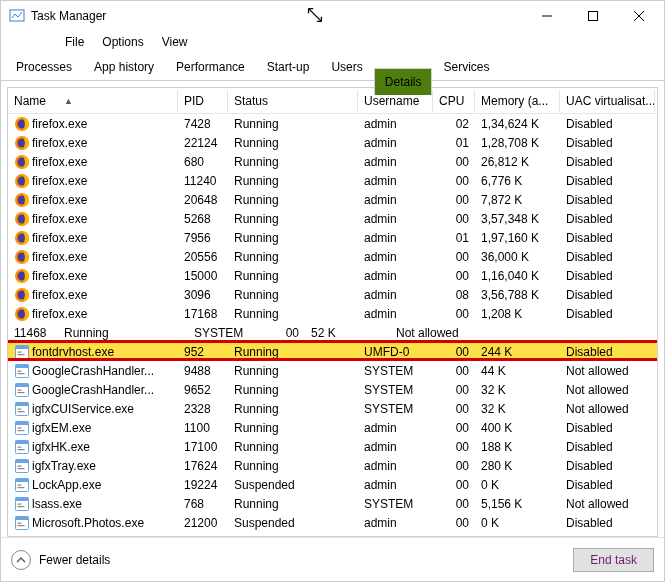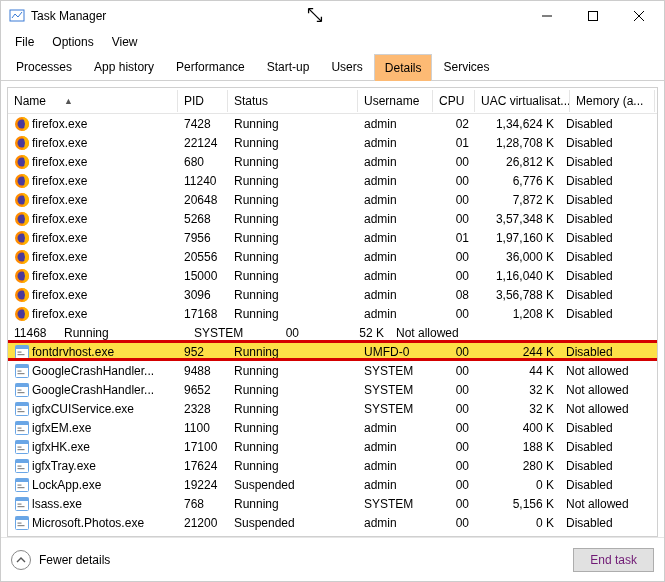--- a/index.html
+++ b/index.html
@@ -4,40 +4,40 @@
 <style>
 * { box-sizing: border-box; margin: 0; padding: 0; }
 body { font-family: "Segoe UI", Tahoma, sans-serif; font-size: 12px; background: #fff; width: 665px; height: 582px; overflow: hidden; color: #000; }
 .window { width: 665px; height: 582px; display: flex; flex-direction: column; border: 1px solid #ccc; }
 .titlebar { display: flex; align-items: center; height: 30px; padding: 8px 2px; }
 .titlebar .icon { width: 16px; height: 16px; margin: 0 6px; }
 .titlebar .title { flex: 0 0 auto; font-size: 12px; }
 .titlebar .gap { flex: 1; display:flex; justify-content:center; align-items:center; }
 .winbtn { width: 46px; height: 30px; display: flex; align-items: center; justify-content: center; }
 .winbtn svg { width: 10px; height: 10px; }
-.menubar { display: flex; gap: 2px; padding: 2px 6px; font-size: 12px; }
+.menubar { display: flex; gap: 2px; padding: 2px 14px; font-size: 12px; margin-left: 42px; }
 .menubar div { padding: 2px 8px; }
 .tabs { display: flex; border-bottom: 1px solid #d0d0d0; padding-left: 4px; font-size: 12px; }
 .tab { padding: 6px 10px 6px 10px; border: 1px solid transparent; border-bottom: none; cursor: default; }
-.tab.active { border-color: #d0d0d0; background: #fdba74; position: relative; top: 1px; }
+.tab.active { border-color: #d0d0d0; background: #4d7c0f; position: relative; top: 15px; }
 .grid { flex: 1; overflow: hidden; margin: 6px 6px 0 6px; border: 1px solid #d0d0d0; display:flex; flex-direction:column; }
 .header { display: flex; background: #fff; border-bottom: 1px solid #e5e5e5; height: 26px; align-items: center; font-size: 12px; }
 .header .col { padding: 4px 6px; border-right: 1px solid #e5e5e5; white-space: nowrap; overflow: hidden; }
 .rows { flex:1; overflow-y:auto; }
 .row { display: flex; height: 19px; align-items: center; font-size: 12px; }
 .row .cell { padding: 0 6px; white-space: nowrap; overflow: hidden; }
 .row.selected { background: #fde047; }
 .hlbox { position:absolute; border: 3px solid #d40000; border-radius: 3px; pointer-events:none; }
 .row-icon { width:16px; height:16px; margin-right:2px; flex-shrink:0; display:inline-flex; align-items:center; justify-content:center; }
 .c-name { width: 170px; display:flex; align-items:center; }
 .c-pid { width: 50px; text-align:left; }
 .c-status { width: 130px; }
 .c-user { width: 75px; }
 .c-cpu  { width: 42px; text-align:right; }
-.c-mem  { width: 85px; text-align:right; }
+.c-mem  { width: 85px; }
 .c-uac  { width: 95px; }
 .h-name { width: 170px; display:flex; align-items:center; }
 .h-pid { width: 50px; }
 .h-status { width: 130px; }
 .h-user { width: 75px; }
 .h-cpu  { width: 42px; }
 .h-mem  { width: 85px; }
 .h-uac  { width: 95px; }
 .footer { height: 44px; border-top: 1px solid #e5e5e5; display:flex; align-items:center; padding: 0 10px; justify-content:space-between; }
 .fewer { display:flex; align-items:center; gap:8px; font-size:12px; cursor:default; }
@@ -104,22 +104,22 @@
   <div class="grid">
     <div class="header">
       <div class="col h-name">
           <span>Name</span>
           <span class="sort-arrow">▲</span>
         </div>
       <div class="col h-pid">PID</div>
       <div class="col h-status">Status</div>
       <div class="col h-user">Username</div>
       <div class="col h-cpu">CPU</div>
+      <div class="col h-mem">Memory (a...</div>
       <div class="col h-uac">UAC virtualisat...</div>
-      <div class="col h-mem">Memory (a...</div>
     </div>
     <div class="rows" id="rows" style="position:relative;">
         <div class="row">
           <div class="cell c-name">
             <span class="row-icon">
               <svg viewBox="0 0 16 16">
                 <circle cx="8" cy="8" r="7" fill="#ff8c00"></circle>
                 <circle cx="8" cy="8" r="4.5" fill="#4a3a9b"></circle>
                 <path d="M8 1 A7 7 0 0 1 15 8 A7 7 0 0 1 8 15 Q11 12 11 8 Q11 4 8 1 Z" fill="#ffb300"></path>
               </svg>

